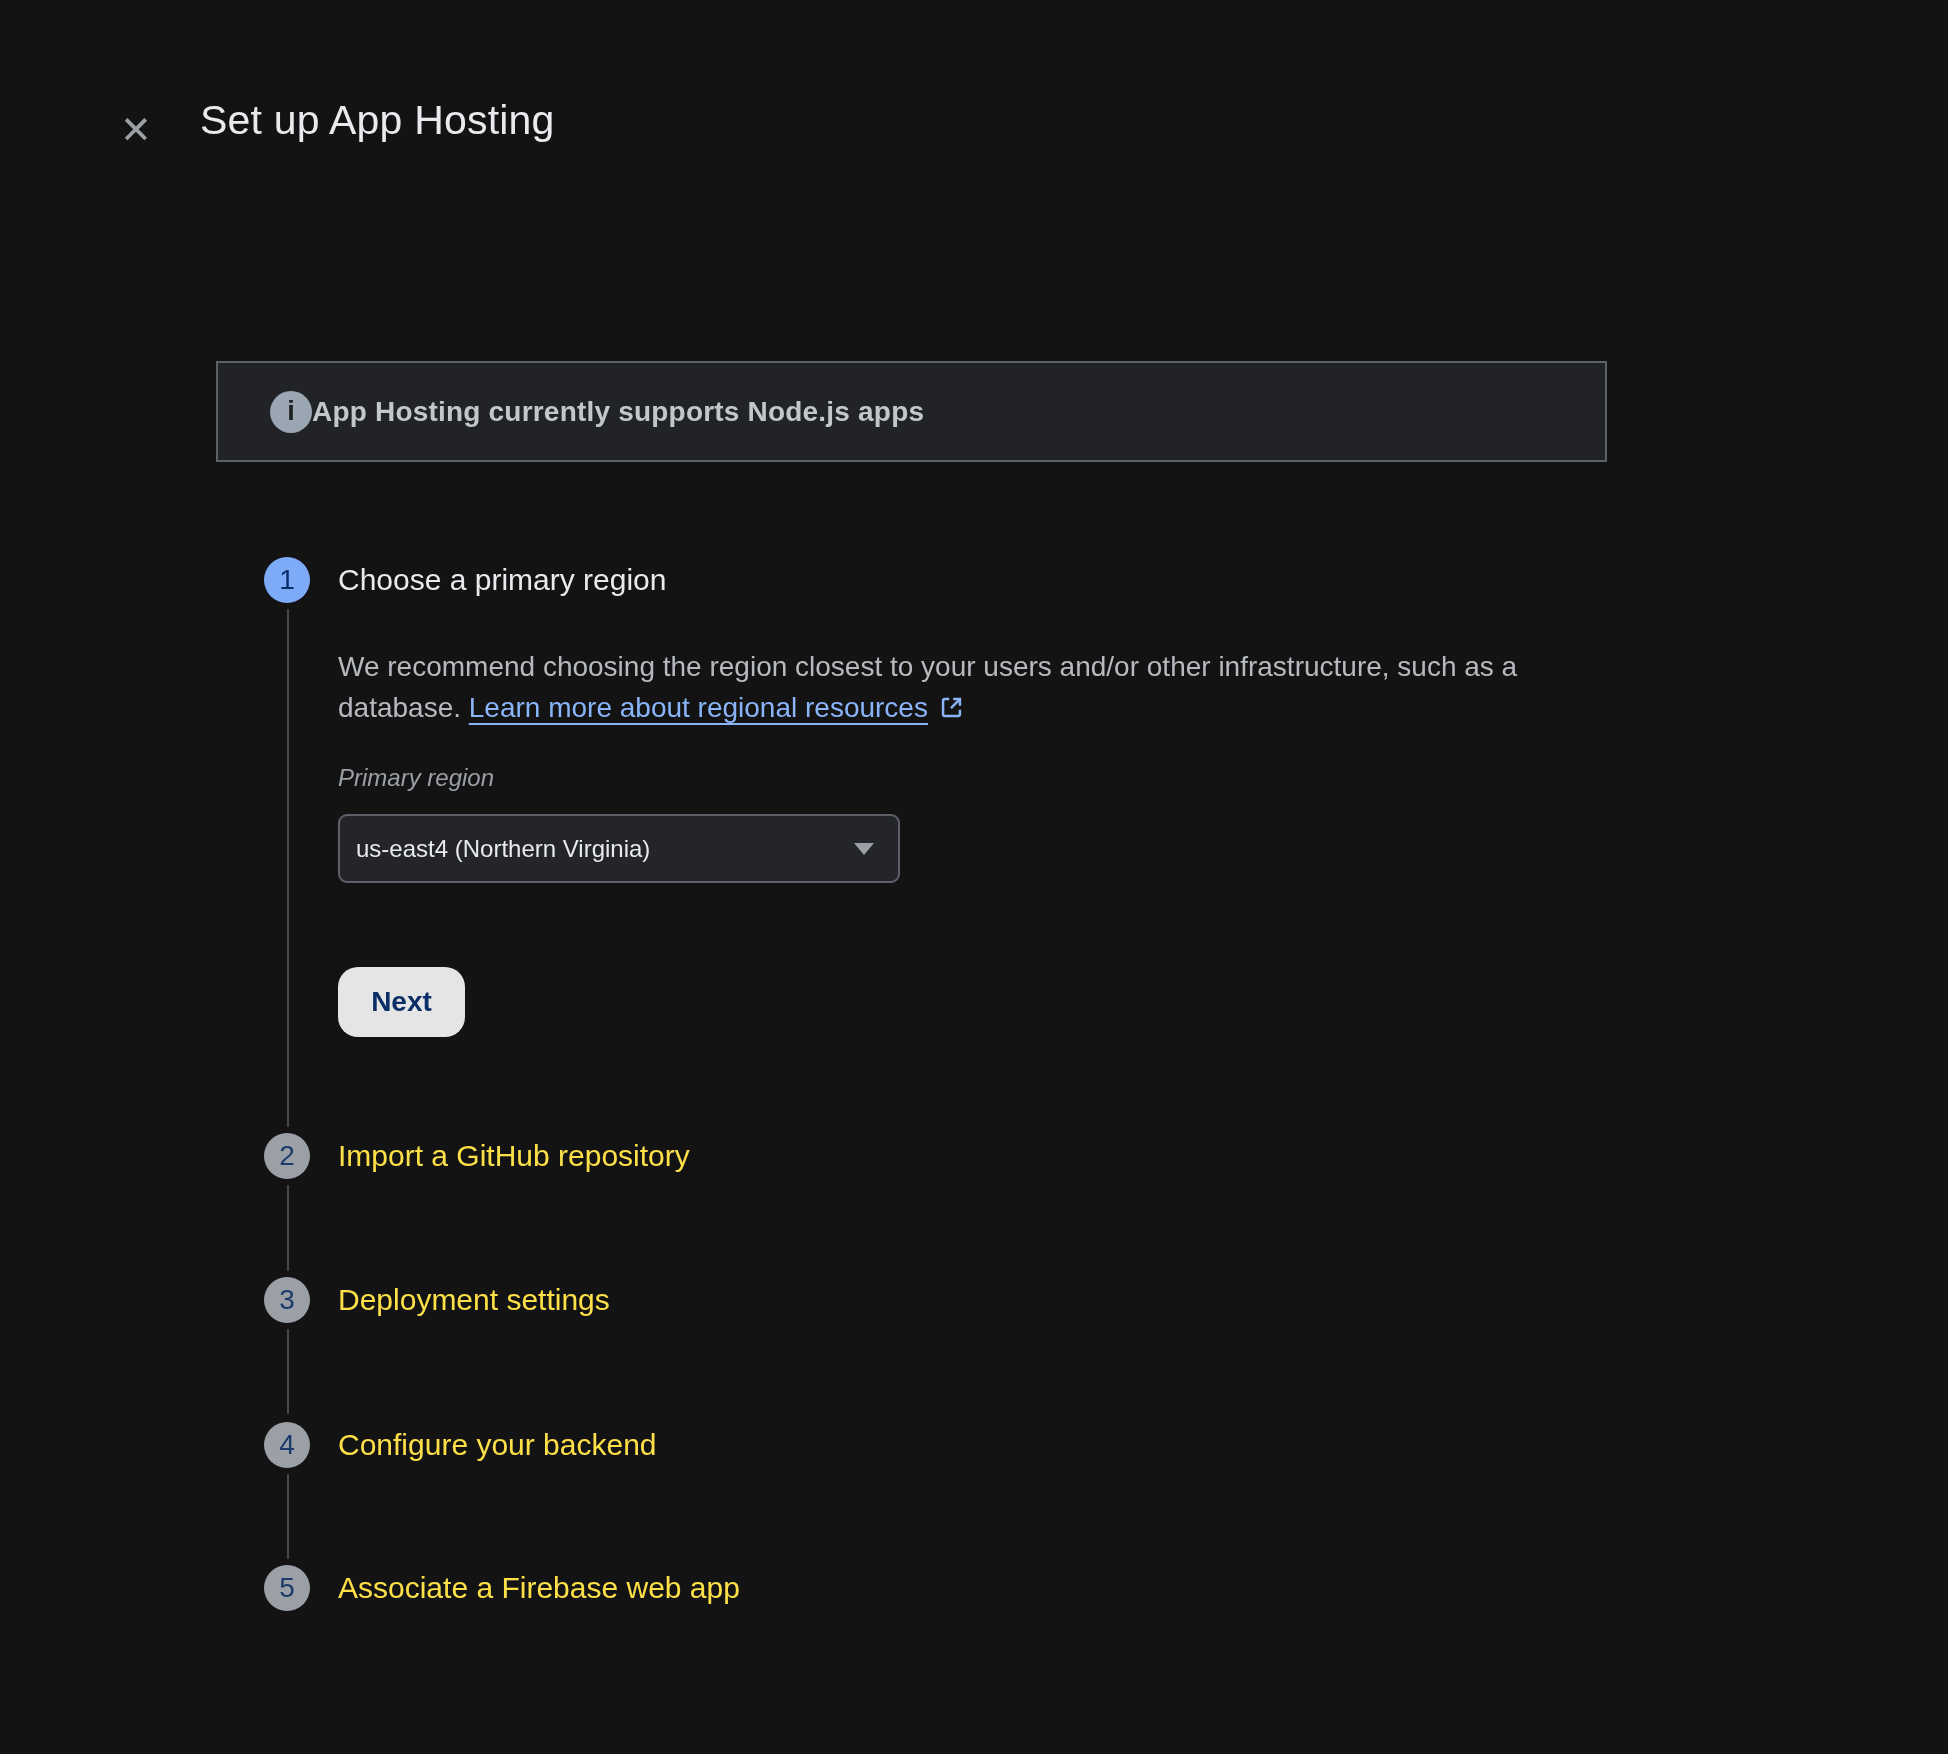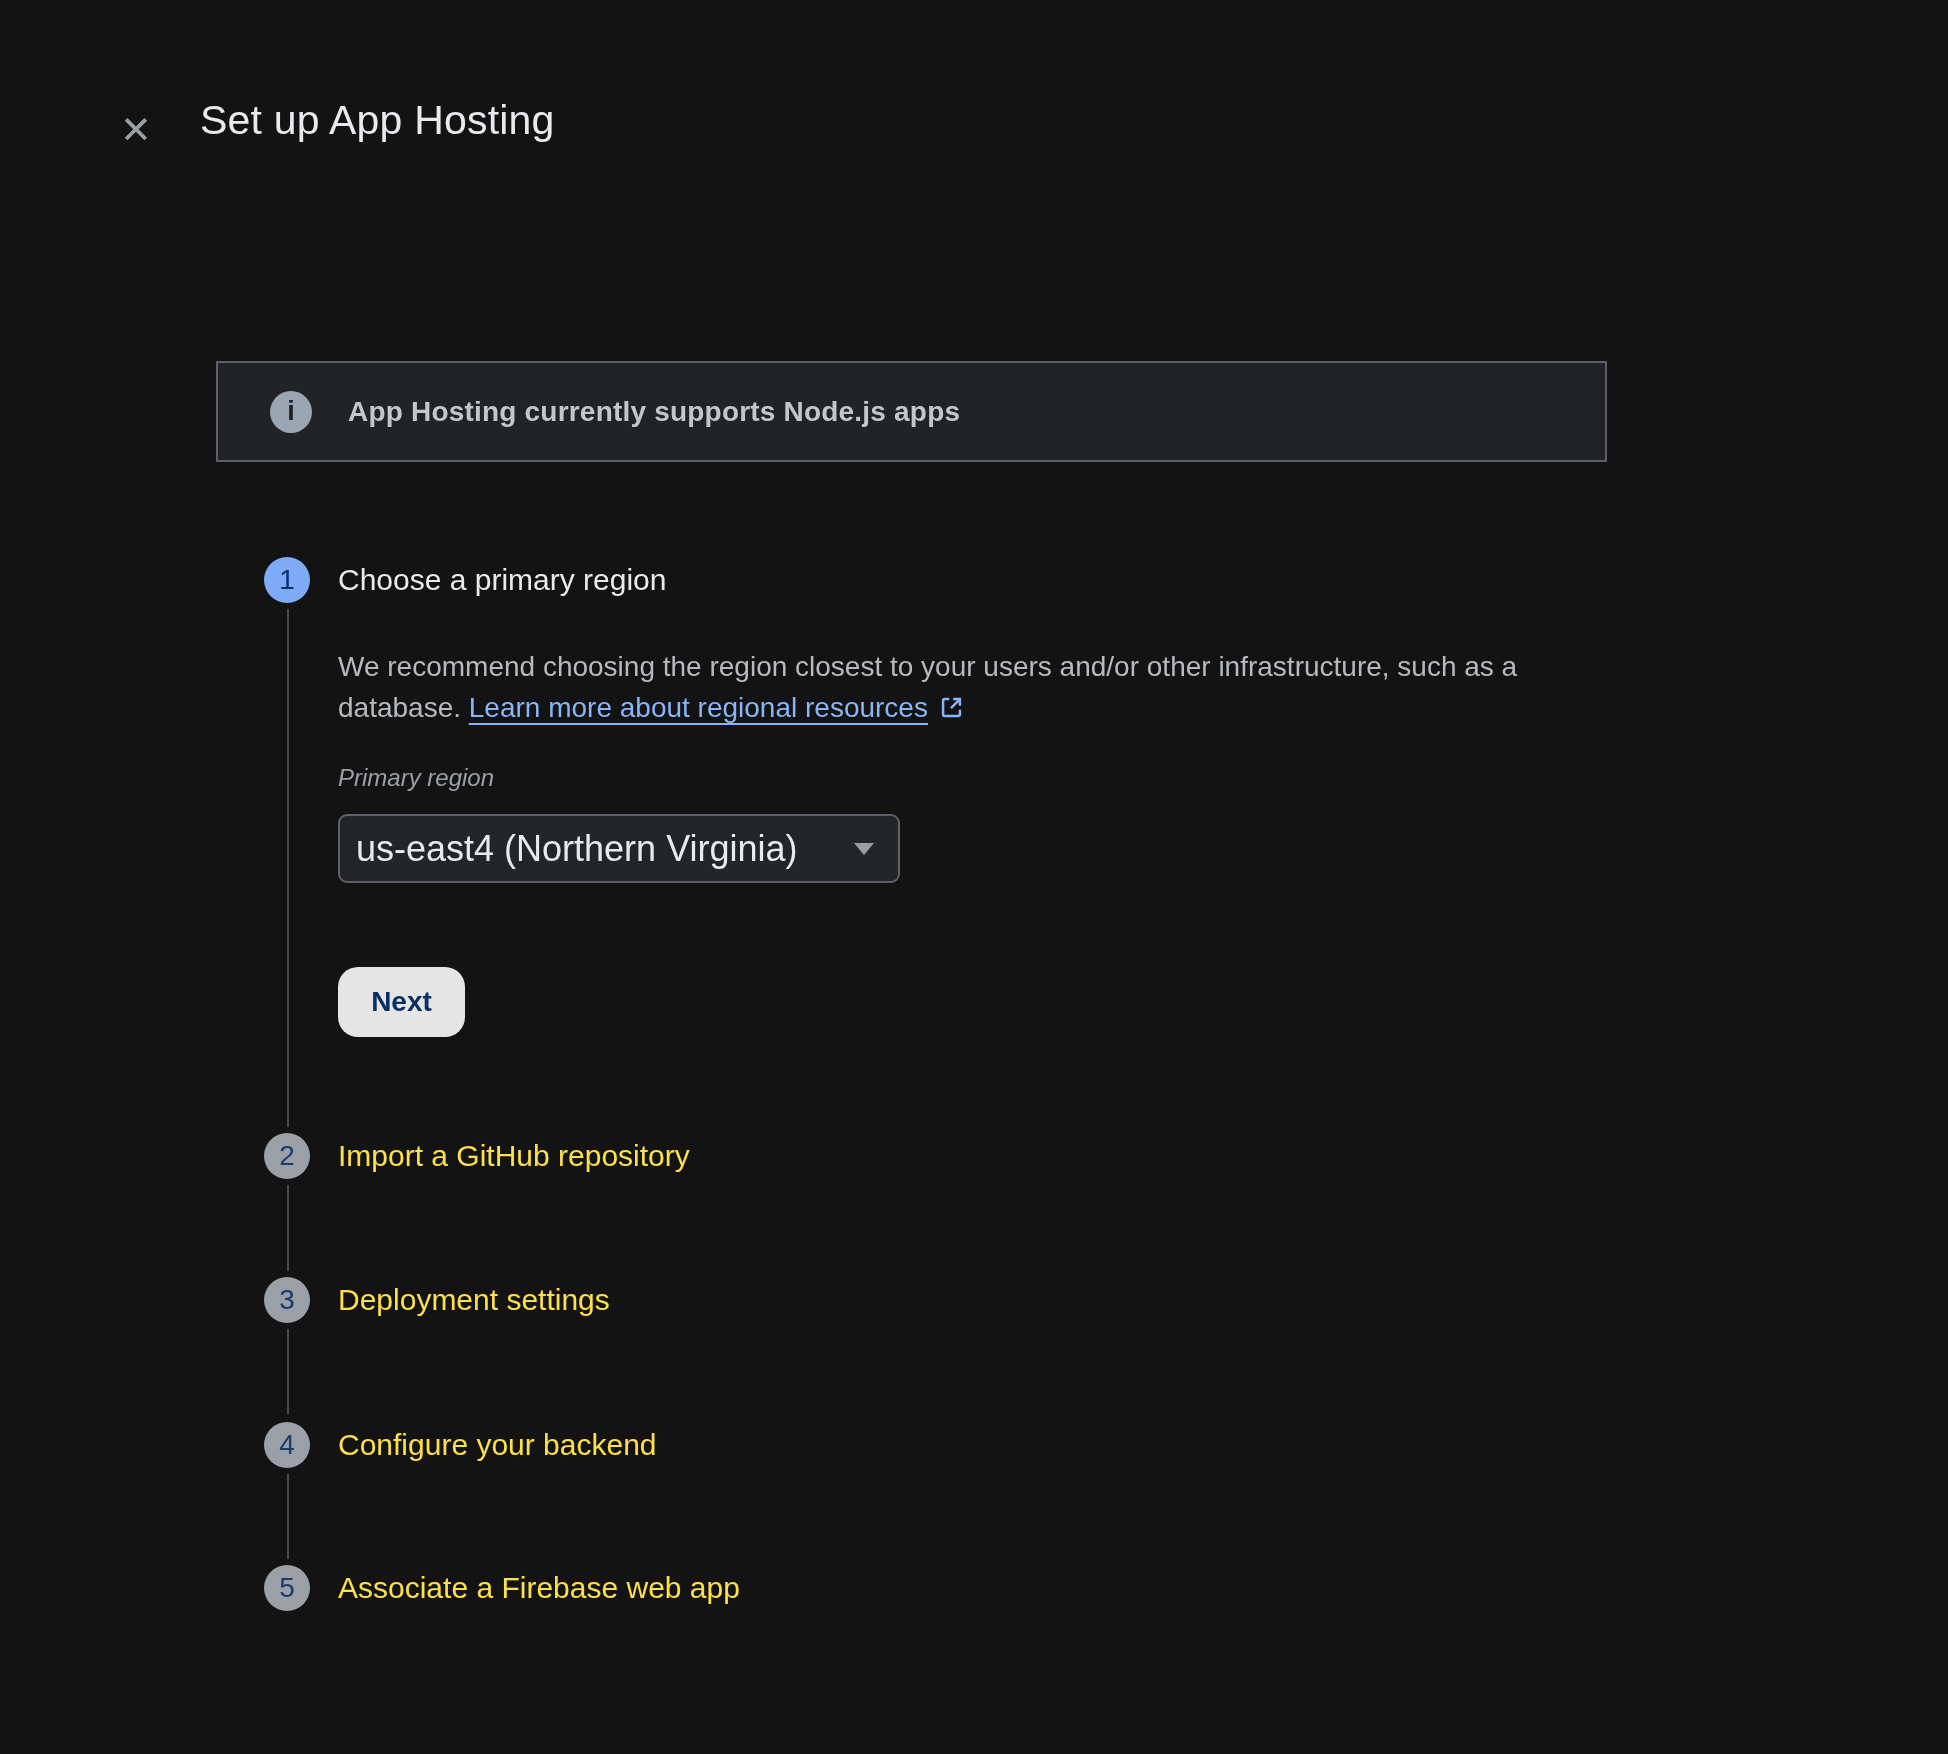--- a/index.html
+++ b/index.html
@@ -65,21 +65,20 @@
     background: #9aa7b3;
     color: #1d2023;
     font-size: 27px;
     font-weight: 700;
     display: flex;
     align-items: center;
     justify-content: center;
     flex: 0 0 auto;
   }
   .banner-text {
-    margin-left: 36px;
     font-size: 28px;
     font-weight: 600;
     color: #c2c7cc;
     letter-spacing: 0.2px;
   }
 
   
   .connector {
     position: absolute;
     left: 287px;
@@ -161,21 +160,21 @@
     background: #232529;
     border: 2px solid #5d6167;
     border-radius: 9px;
     display: flex;
     align-items: center;
     justify-content: space-between;
     padding: 0 24px 0 16px;
     cursor: pointer;
   }
   .select-value {
-    font-size: 36px;
+    font-size: 24px;
     color: #e8eaed;
   }
   .select-arrow {
     width: 0;
     height: 0;
     border-left: 10px solid transparent;
     border-right: 10px solid transparent;
     border-top: 12px solid #9aa0a6;
   }
   .next-btn {

